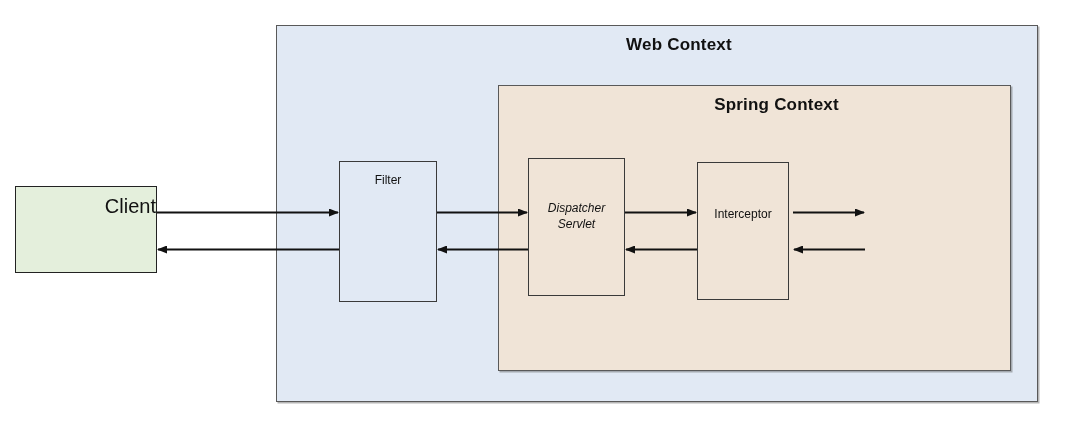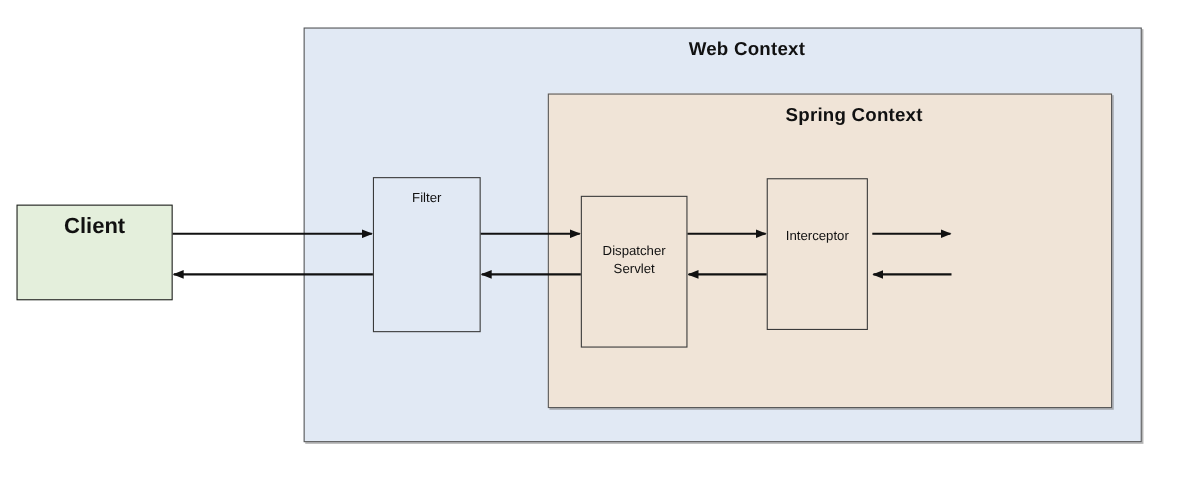--- a/index.html
+++ b/index.html
@@ -41,22 +41,22 @@
     left:498px;top:85px;width:513px;height:286px;
     background:var(--spring-fill);
     z-index:2;
   }
   .client-box{
     position:absolute;
     left:15px;top:186px;width:142px;height:87px;
     background:var(--client-fill);
     border:1.5px solid #222;
     z-index:3;
-    text-align:center;
-    font-weight:bold;
+    text-align:right;
+    font-weight:normal;
     font-size:20px;
     padding-top:8px;
   }
   .node{
     position:absolute;
     border:1.3px solid var(--box-border);
     z-index:3;
     display:flex;
     align-items:center;
     justify-content:center;
@@ -64,21 +64,21 @@
     font-size:12px;
     line-height:1.3;
   }
   .node-blue{background:var(--web-fill);}
   .node-tan{background:var(--spring-fill);}
   .filter-box{
     left:339px;top:161px;width:98px;height:141px;
     align-items:flex-start;
     padding-top:11px;
   }
-  .dispatcher-box{left:528px;top:178px;width:97px;height:138px;}
+  .dispatcher-box{left:528px;top:158px;width:97px;height:138px;font-style:italic;}
   .dispatcher-box .node-label{transform:translateY(-10px);padding:0 6px;}
   .interceptor-box{left:697px;top:162px;width:92px;height:138px;}
   .interceptor-box .node-label{transform:translateY(-16px);}
   .controller-box{left:865px;top:162px;width:98px;height:138px;}
   .controller-box .node-label{transform:translateY(-16px);}
   .arrows{
     position:absolute;
     left:0;top:0;width:1090px;height:439px;
     z-index:4;
     pointer-events:none;

